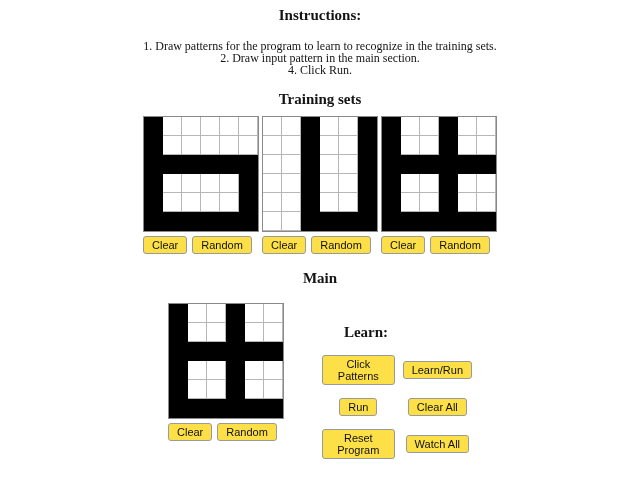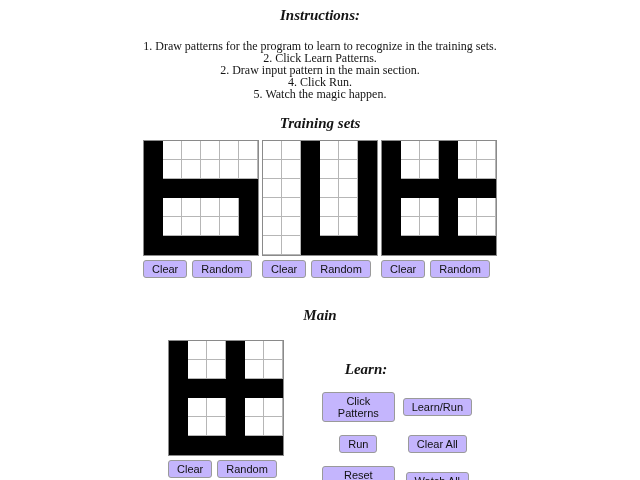--- a/index.html
+++ b/index.html
@@ -15,21 +15,20 @@
   .page {
     width: 640px;
     height: 480px;
     text-align: center;
   }
   .heading {
     font-weight: bold;
     font-size: 15px;
     line-height: 17px;
     margin: 0;
-    font-style: italic;
   }
   #instructions-title { padding-top: 7px; }
   .instr-list {
     margin-top: 16px;
     font-size: 12px;
     line-height: 12px;
   }
   .instr-line { white-space: nowrap; }
   #training-title { margin-top: 15px; }
   .training-row {
@@ -68,27 +67,27 @@
     margin-top: 4px;
     display: flex;
     justify-content: flex-start;
     gap: 5px;
   }
   button {
     font-family: "Liberation Sans", sans-serif;
     font-size: 11px;
     line-height: 12px;
     color: #111111;
-    background: #c4b5fd;
+    background: #fde047;
     border: 1px solid #9a9a9a;
     border-radius: 3px;
     padding: 2px 8px;
     margin: 0;
   }
-  #main-title { margin-top: 29px; text-align: center; }
+  #main-title { margin-top: 16px; text-align: center; }
   .main-row {
     margin-top: 16px;
     display: flex;
     justify-content: center;
     align-items: flex-start;
   }
   .main-left { width: 116px; text-align: left; }
   .tools-block {
     margin-left: 38px;
     padding-top: 21px;
@@ -110,24 +109,22 @@
 </style>
 </head>
 <body>
 
 <div class="page">
 
   <h3 class="heading" id="instructions-title">Instructions:</h3>
 
   <div class="instr-list">
     <div class="instr-line">1. Draw patterns for the program to learn to recognize in the training sets.</div>
-    <div class="instr-line">2. Click Learn Patterns.</div>
     <div class="instr-line">2. Draw input pattern in the main section.</div>
     <div class="instr-line">4. Click Run.</div>
-    <div class="instr-line">5. Watch the magic happen.</div>
   </div>
 
   <h3 class="heading" id="training-title">Training sets</h3>
 
   <div class="training-row">
 
     <div class="grid-unit">
       <div class="pixel-grid">
           <div class="cell on"></div>
           <div class="cell"></div>

